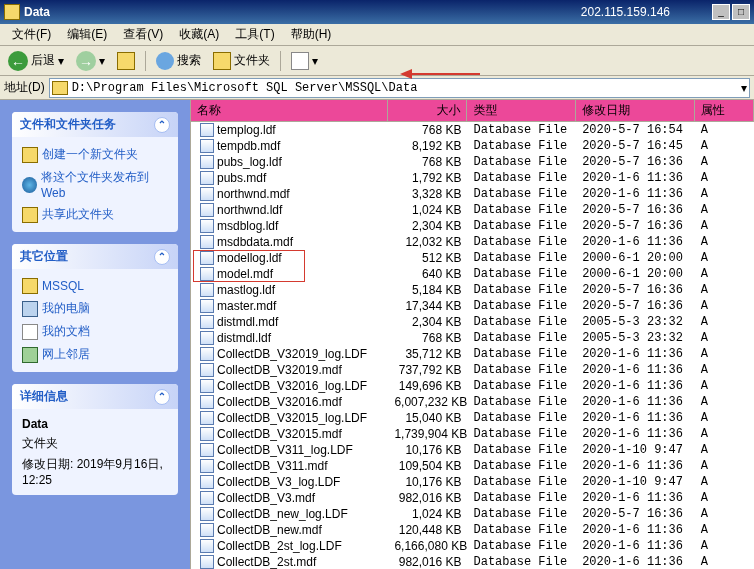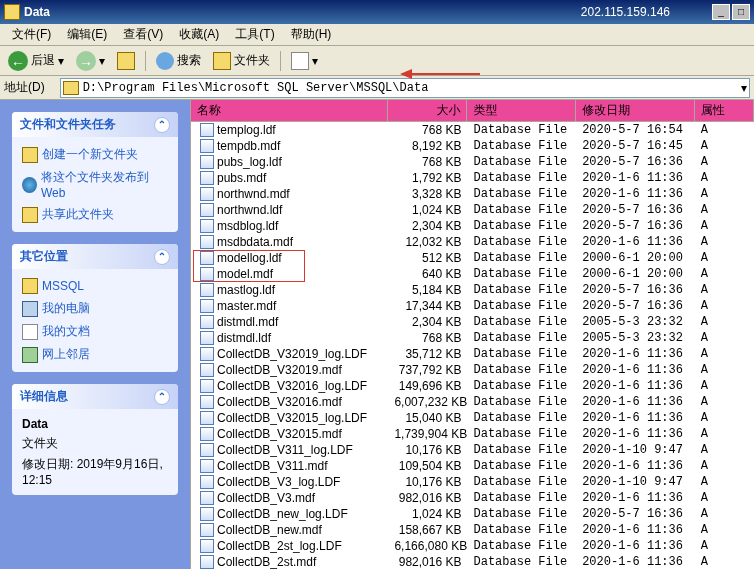--- a/index.html
+++ b/index.html
@@ -8,21 +8,21 @@
 .titlebar .icon { width: 16px; height: 16px; background: #f6d96b; border: 1px solid #8a6d00; margin-right: 4px; }
 .titlebar .title { flex: 0 0 auto; font-weight: bold; }
 .titlebar .spacer { flex: 1; }
 .titlebar .ip { color: #fff; margin-right: 40px; }
 .titlebar .winbtn { width: 18px; height: 16px; background: #c0c0c0; border: 1px solid #fff; margin-left: 2px; text-align: center; line-height: 14px; font-size: 10px; color: #000; }
 .menubar { background: #ece9d8; height: 22px; display: flex; align-items: center; padding: 0 4px; border-bottom: 1px solid #aca899; }
 .menubar span { padding: 2px 8px; cursor: default; }
 .toolbar { background: #ece9d8; height: 30px; display: flex; align-items: center; padding: 0 4px; border-bottom: 1px solid #aca899; gap: 4px; }
 .toolbar .btn { display: flex; align-items: center; gap: 3px; padding: 2px 4px; }
 .toolbar .sep { width: 1px; height: 20px; background: #aca899; margin: 0 2px; }
-.addrbar { background: #ece9d8; height: 24px; display: flex; align-items: center; padding: 0 4px; border-bottom: 1px solid #aca899; gap: 11px; }
+.addrbar { background: #ece9d8; height: 24px; display: flex; align-items: center; padding: 0 4px; border-bottom: 1px solid #aca899; }
 .addrbar .label { margin-right: 4px; }
 .addrbar .addrbox { flex: 1; background: #fff; border: 1px solid #7f9db9; height: 20px; display: flex; align-items: center; padding: 0 2px; }
 .addrbar .addrbox .foldericon { width: 16px; height: 14px; background: #f6d96b; border: 1px solid #8a6d00; margin-right: 4px; }
 .addrbar input { border: none; flex: 1; outline: none; font-family: "Courier New", monospace; font-size: 12px; }
 .arrow { position: absolute; left: 400px; top: 66px; z-index: 10; }
 .main { display: flex; height: calc(569px - 24px - 22px - 30px - 24px); }
 .sidebar { width: 190px; background: #7a96df; padding: 12px; overflow: hidden; }
 .panel { background: #eff3ff; border-radius: 4px; margin-bottom: 12px; overflow: hidden; }
 .panel .phead { background: linear-gradient(to right, #fff, #c6d3f7); padding: 4px 8px; font-weight: bold; color: #215dc6; display: flex; justify-content: space-between; align-items: center; }
 .panel .pbody { padding: 6px 10px; }
@@ -167,21 +167,21 @@
         </div>
     </div>
     <div class="panel">
       <div class="phead">
         <span>详细信息</span>
         <span class="chev">⌃</span>
       </div>
       <div class="pbody">
         <div class="dtext" style="font-weight:bold">Data</div>
         <div class="dtext">文件夹</div>
-        <div class="dtext">修改日期: 2019年9月16日, 12:15</div>
+        <div class="dtext">修改日期: 2019年9月16日, 12:25</div>
       </div>
     </div>
   </div>
 
   <div class="listarea" style="position:relative">
     <div class="listhead">
       <div class="col-name">名称</div>
       <div class="col-size">大小</div>
       <div class="col-type">类型</div>
       <div class="col-date">修改日期</div>
@@ -436,21 +436,21 @@
           <div class="cell sizecell">1,024 KB</div>
           <div class="cell typecell">Database File</div>
           <div class="cell datecell">2020-5-7 16:36</div>
           <div class="cell attrcell">A</div>
         </div>
         <div class="row">
           <div class="cell namecell">
             <span class="fileicon"></span>
             <span>CollectDB_new.mdf</span>
           </div>
-          <div class="cell sizecell">158,667 KB</div>
+          <div class="cell sizecell">120,448 KB</div>
           <div class="cell typecell">Database File</div>
           <div class="cell datecell">2020-1-6 11:36</div>
           <div class="cell attrcell">A</div>
         </div>
         <div class="row">
           <div class="cell namecell">
             <span class="fileicon"></span>
             <span>CollectDB_2st_log.LDF</span>
           </div>
           <div class="cell sizecell">6,166,080 KB</div>

